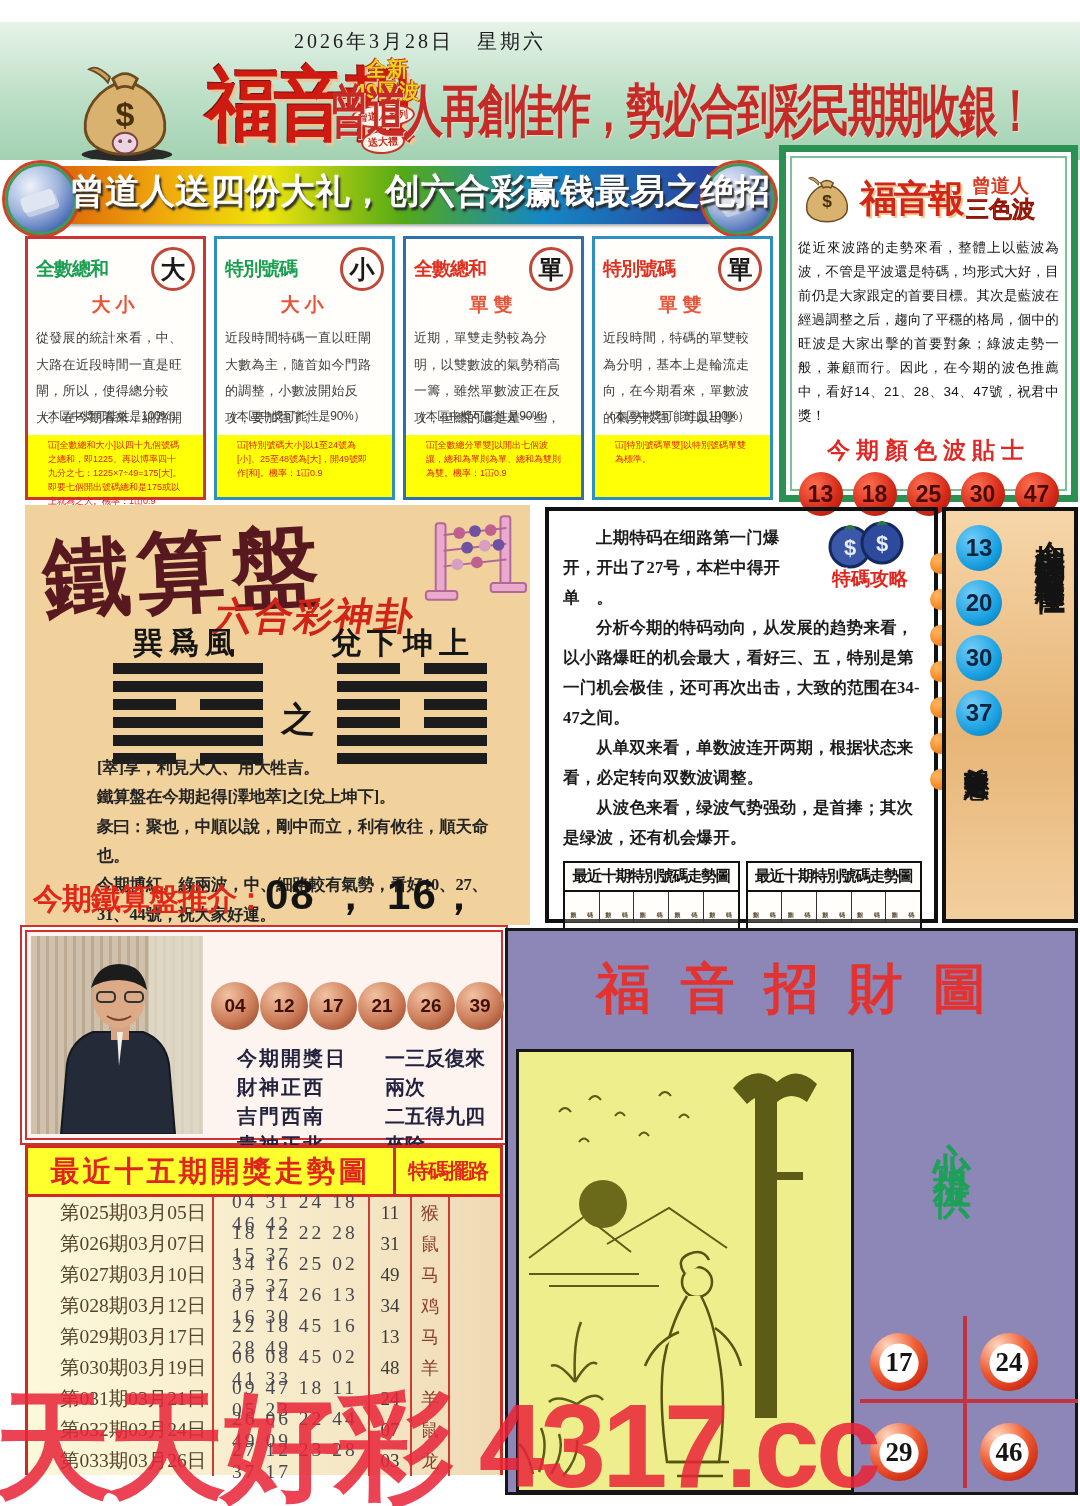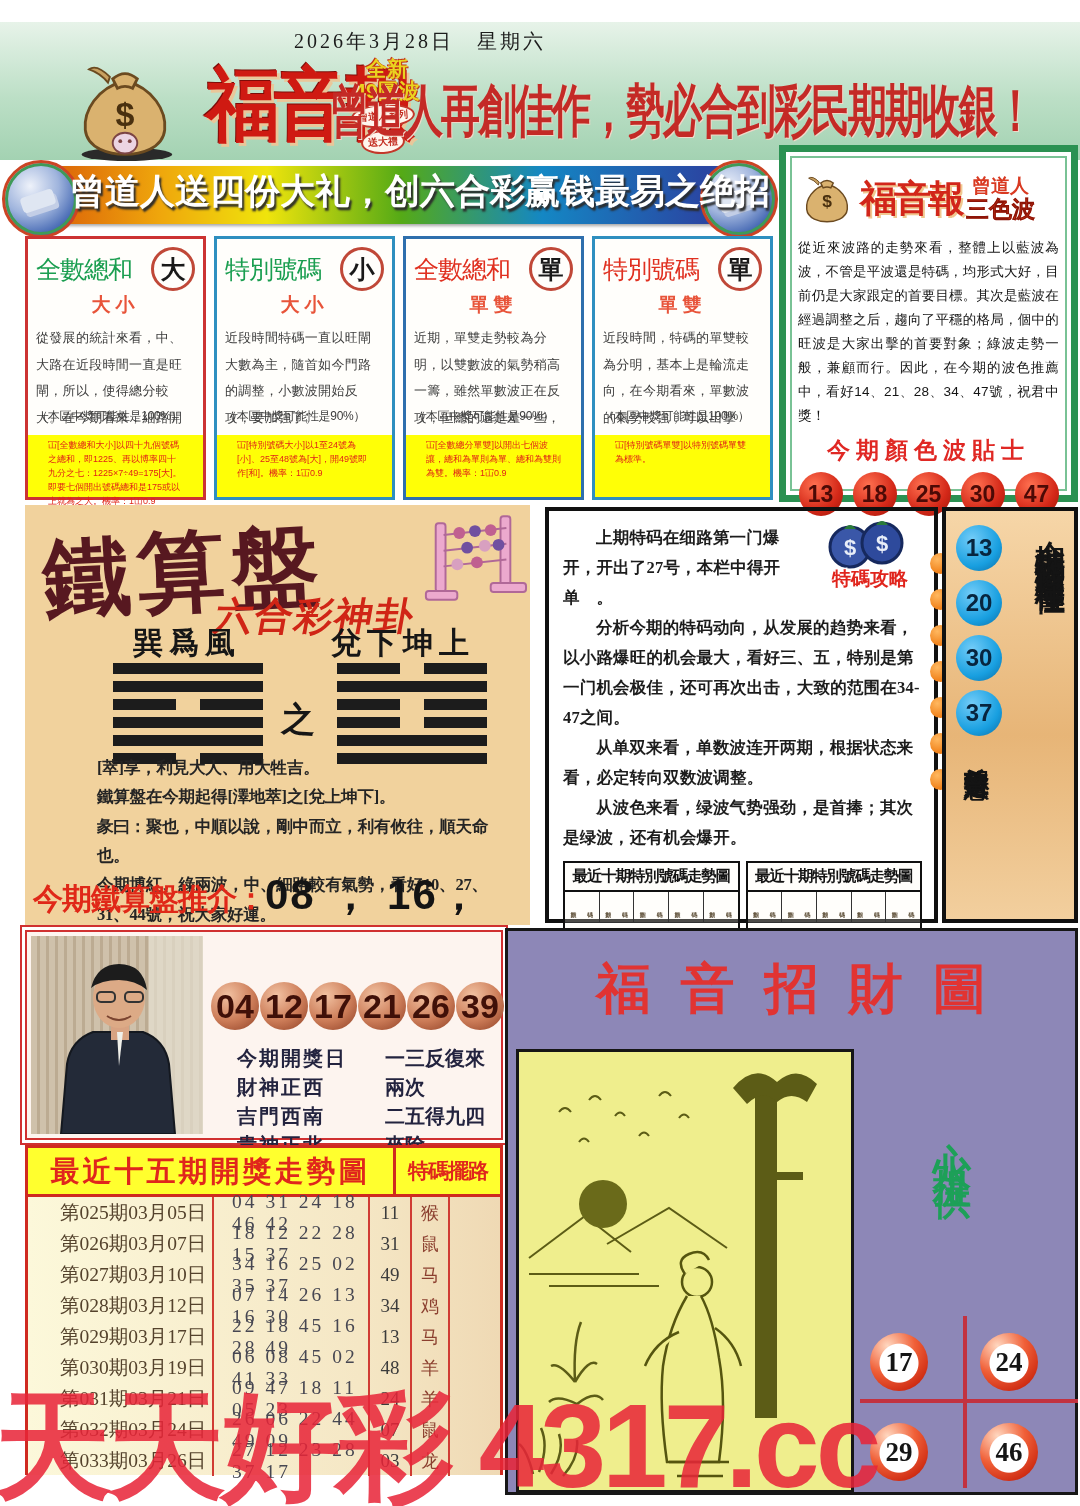--- a/index.html
+++ b/index.html
@@ -36,21 +36,21 @@
     background:radial-gradient(circle at 35% 32%,#eef2fa,#9fb4dd 42%,#3a5fae 78%,#203a76);
     box-shadow:inset 0 0 0 3px #3f9a58;}
   .medal:after{content:"";position:absolute;left:16px;top:30px;width:34px;height:16px;
     background:#dfe6f2;border-radius:4px;transform:rotate(-18deg);box-shadow:2px 5px 0 #c3cee6;}
 
   
   .tips{left:25px;top:236px;width:748px;height:264px;display:flex;gap:8px;}
   .tip-col{position:relative;flex:1;background:#fffefb;border:3px solid var(--bc);
     padding:8px 8px 0 8px;}
   .tip-head{display:flex;align-items:center;justify-content:space-between;}
-  .tip-title{font-size:25px;font-weight:400;letter-spacing:-1px;color:var(--tc);}
+  .tip-title{font-size:19px;font-weight:700;letter-spacing:-1px;color:var(--tc);}
   .tip-circle{flex:none;width:38px;height:38px;border:3px solid #c04838;border-radius:50%;
     font-size:25px;font-weight:900;color:#191919;display:flex;align-items:center;justify-content:center;}
   .tip-sub{text-align:center;color:#e8543a;font-weight:900;font-size:19px;margin:1px 0 7px;
     letter-spacing:5px;}
   .tip-body{font-size:13px;color:#3d3d3d;line-height:2.05;letter-spacing:.3px;}
   .tip-prob{position:absolute;left:8px;bottom:72px;font-size:12px;color:#3d3d3d;letter-spacing:-.3px;}
   .tip-foot{position:absolute;left:0;right:0;bottom:0;height:62px;background:#ffff06;
     color:#e02418;font-size:9px;line-height:1.55;padding:4px 20px;box-sizing:border-box;}
 
   
@@ -127,21 +127,21 @@
     font-family:"Liberation Serif",serif;}
 
   
   .spirit-box{left:25px;top:930px;width:478px;height:210px;box-sizing:border-box;background:#fdf4ef;
     border:2px solid #d03030;box-shadow:0 0 0 3px #fff,0 0 0 5px #d03030;}
   .photo{position:absolute;left:4px;top:4px;width:172px;height:198px;
     background:repeating-linear-gradient(90deg,#cfc1ab 0 6px,#bcab92 6px 9px);overflow:hidden;}
   .spirit-title{position:absolute;left:192px;top:10px;width:280px;font-size:27px;font-weight:900;
     color:#2b2b9c;letter-spacing:0px;}
   .spirit-balls{position:absolute;left:184px;top:50px;display:flex;}
-  .spirit-balls .ball{width:48px;height:48px;margin-right:1px;font-size:34px;color:#401008;
+  .spirit-balls .ball{width:48px;height:48px;margin-right:1px;font-size:19px;color:#401008;
     background:radial-gradient(circle at 35% 28%,#f2c2a2,#cc7c58 55%,#8c3c22);}
   .spirit-col{position:absolute;top:112px;font-family:"Liberation Serif",serif;font-size:20px;
     font-weight:900;color:#23233f;line-height:1.45;letter-spacing:2px;}
   .spirit-col.l{left:210px;}
   .spirit-col.r{left:358px;letter-spacing:0;}
 
   
   .history{left:25px;top:1145px;width:478px;height:330px;box-sizing:border-box;border:3px solid #cf2a20;}
   .hist-head{display:flex;height:46px;background:#ffff2e;border-bottom:3px solid #cf2a20;}
   .hist-title{flex:1;color:#e0261c;font-size:29px;font-weight:900;letter-spacing:3px;text-align:center;

